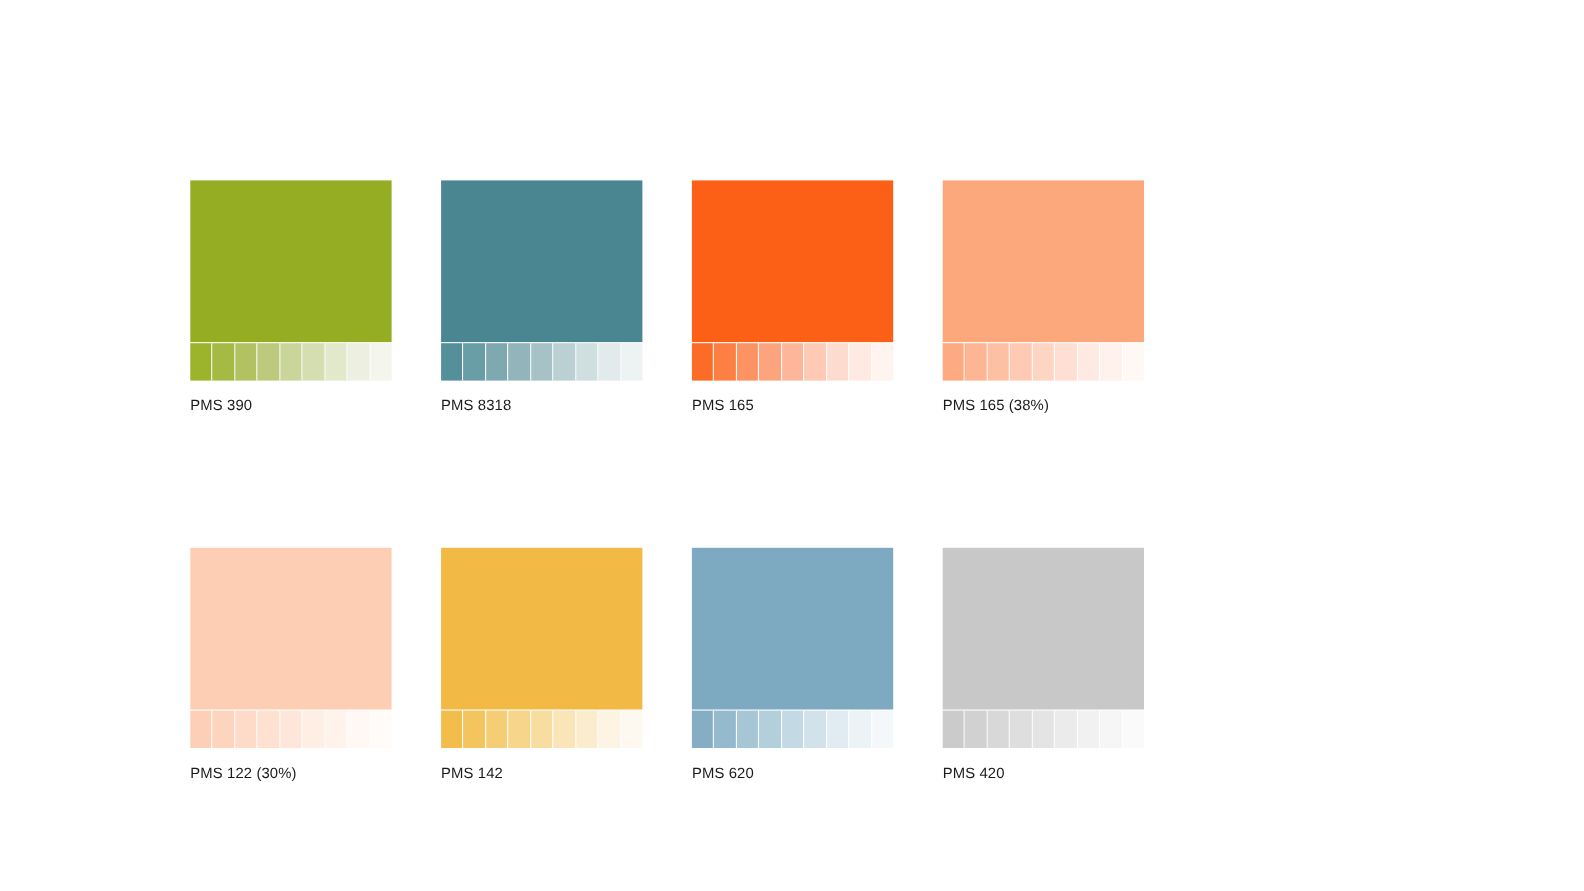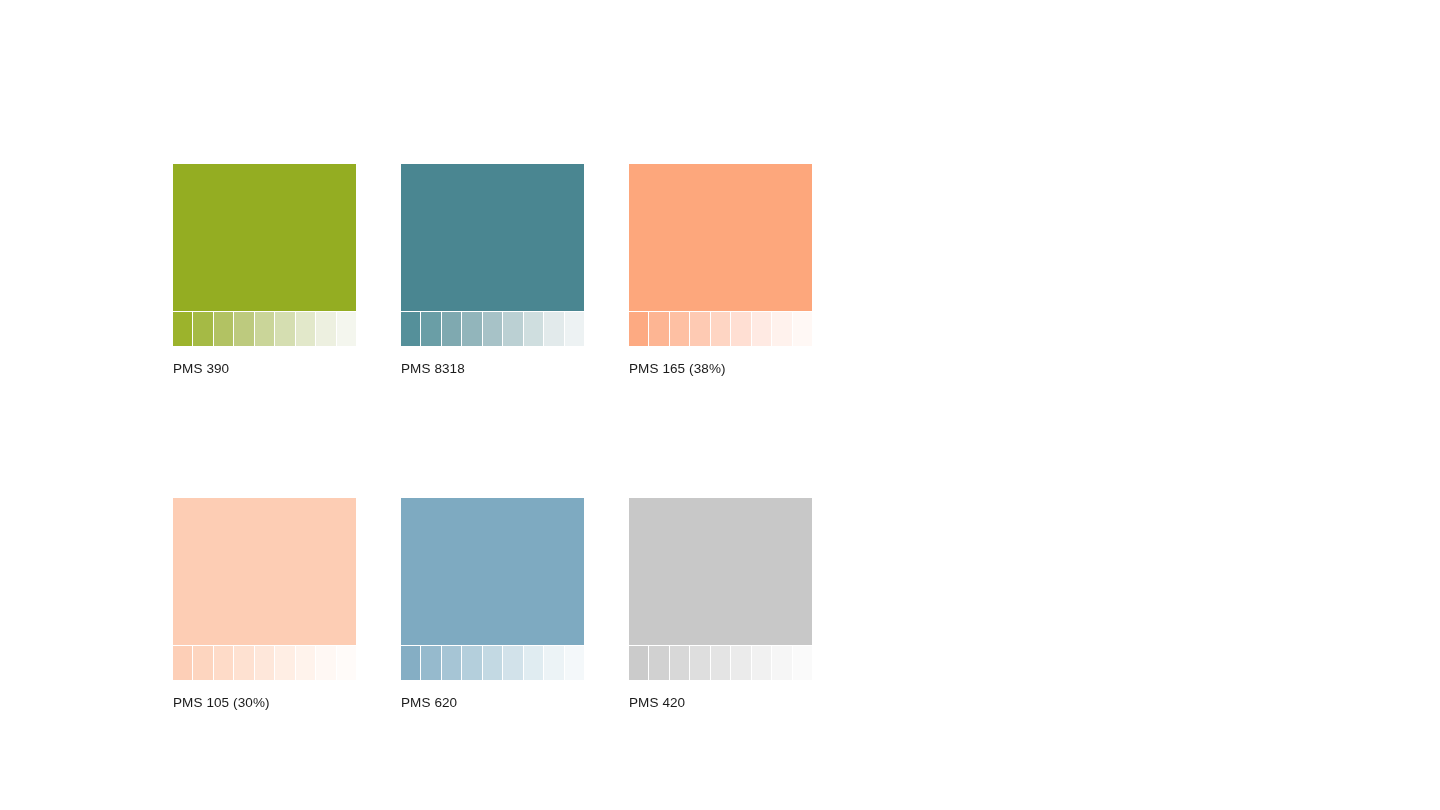--- a/index.html
+++ b/index.html
@@ -104,20 +104,35 @@
           <div class="tint-cell" style="background-color: rgb(146, 181, 187);"></div>
           <div class="tint-cell" style="background-color: rgb(167, 194, 199);"></div>
           <div class="tint-cell" style="background-color: rgb(187, 208, 211);"></div>
           <div class="tint-cell" style="background-color: rgb(207, 222, 223);"></div>
           <div class="tint-cell" style="background-color: rgb(226, 234, 235);"></div>
           <div class="tint-cell" style="background-color: rgb(237, 242, 243);"></div>
         </div>
       <div class="swatch-label">PMS 8318</div>
     </div>
 
+    <div class="swatch-card">
+      <div class="swatch-main" style="background-color: rgb(252, 96, 22);"></div>
+      <div class="swatch-tints">
+          <div class="tint-cell" style="background-color: rgb(252, 108, 38);"></div>
+          <div class="tint-cell" style="background-color: rgb(253, 127, 68);"></div>
+          <div class="tint-cell" style="background-color: rgb(253, 146, 99);"></div>
+          <div class="tint-cell" style="background-color: rgb(253, 164, 126);"></div>
+          <div class="tint-cell" style="background-color: rgb(254, 182, 154);"></div>
+          <div class="tint-cell" style="background-color: rgb(254, 201, 181);"></div>
+          <div class="tint-cell" style="background-color: rgb(254, 219, 207);"></div>
+          <div class="tint-cell" style="background-color: rgb(255, 234, 227);"></div>
+          <div class="tint-cell" style="background-color: rgb(255, 244, 239);"></div>
+        </div>
+      <div class="swatch-label">PMS 165</div>
+    </div>
 
     <div class="swatch-card">
       <div class="swatch-main" style="background-color: rgb(253, 167, 124);"></div>
       <div class="swatch-tints">
           <div class="tint-cell" style="background-color: rgb(253, 170, 130);"></div>
           <div class="tint-cell" style="background-color: rgb(253, 181, 147);"></div>
           <div class="tint-cell" style="background-color: rgb(254, 192, 163);"></div>
           <div class="tint-cell" style="background-color: rgb(254, 202, 179);"></div>
           <div class="tint-cell" style="background-color: rgb(254, 213, 195);"></div>
           <div class="tint-cell" style="background-color: rgb(255, 223, 211);"></div>
@@ -140,23 +155,38 @@
           <div class="tint-cell" style="background-color: rgb(253, 207, 183);"></div>
           <div class="tint-cell" style="background-color: rgb(253, 213, 191);"></div>
           <div class="tint-cell" style="background-color: rgb(254, 219, 200);"></div>
           <div class="tint-cell" style="background-color: rgb(254, 225, 209);"></div>
           <div class="tint-cell" style="background-color: rgb(254, 231, 218);"></div>
           <div class="tint-cell" style="background-color: rgb(255, 238, 228);"></div>
           <div class="tint-cell" style="background-color: rgb(255, 243, 236);"></div>
           <div class="tint-cell" style="background-color: rgb(255, 248, 244);"></div>
           <div class="tint-cell" style="background-color: rgb(255, 251, 249);"></div>
         </div>
-      <div class="swatch-label">PMS 105 (30%)</div>
-    </div>
-
+      <div class="swatch-label">PMS 122 (30%)</div>
+    </div>
+
+    <div class="swatch-card">
+      <div class="swatch-main" style="background-color: rgb(242, 186, 68);"></div>
+      <div class="swatch-tints">
+          <div class="tint-cell" style="background-color: rgb(243, 189, 76);"></div>
+          <div class="tint-cell" style="background-color: rgb(244, 197, 95);"></div>
+          <div class="tint-cell" style="background-color: rgb(245, 205, 117);"></div>
+          <div class="tint-cell" style="background-color: rgb(247, 213, 139);"></div>
+          <div class="tint-cell" style="background-color: rgb(248, 221, 161);"></div>
+          <div class="tint-cell" style="background-color: rgb(250, 229, 184);"></div>
+          <div class="tint-cell" style="background-color: rgb(251, 236, 205);"></div>
+          <div class="tint-cell" style="background-color: rgb(253, 244, 227);"></div>
+          <div class="tint-cell" style="background-color: rgb(254, 249, 240);"></div>
+        </div>
+      <div class="swatch-label">PMS 142</div>
+    </div>
 
     <div class="swatch-card">
       <div class="swatch-main" style="background-color: rgb(126, 170, 193);"></div>
       <div class="swatch-tints">
           <div class="tint-cell" style="background-color: rgb(133, 174, 196);"></div>
           <div class="tint-cell" style="background-color: rgb(150, 186, 205);"></div>
           <div class="tint-cell" style="background-color: rgb(166, 197, 213);"></div>
           <div class="tint-cell" style="background-color: rgb(180, 207, 220);"></div>
           <div class="tint-cell" style="background-color: rgb(195, 217, 227);"></div>
           <div class="tint-cell" style="background-color: rgb(210, 226, 234);"></div>

